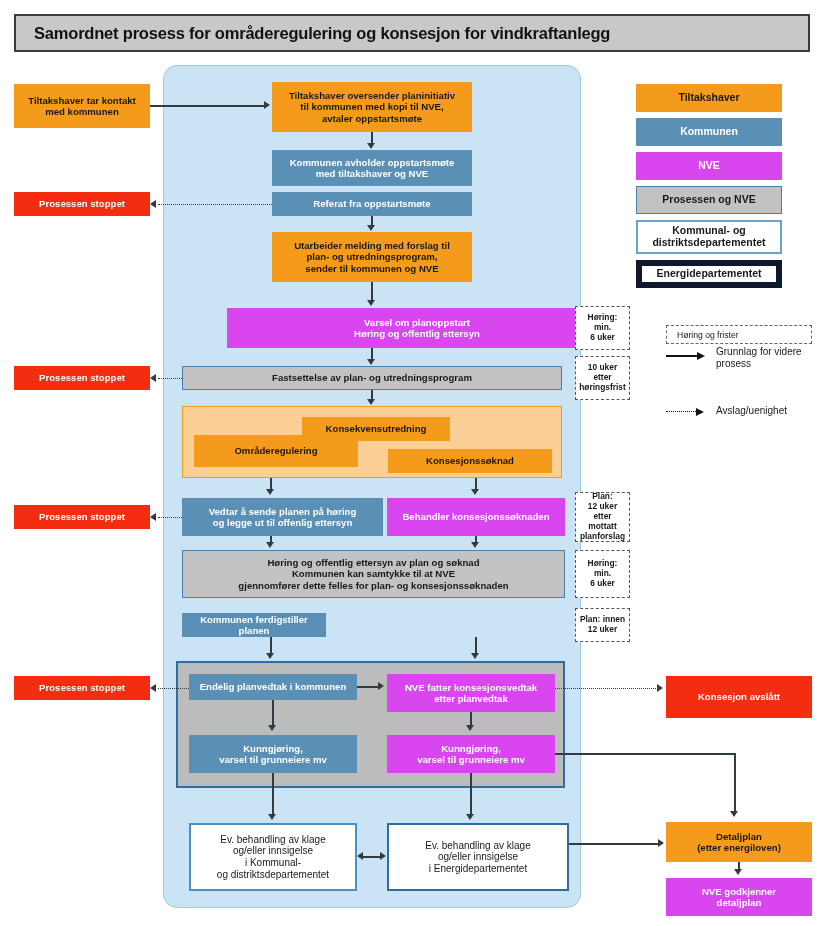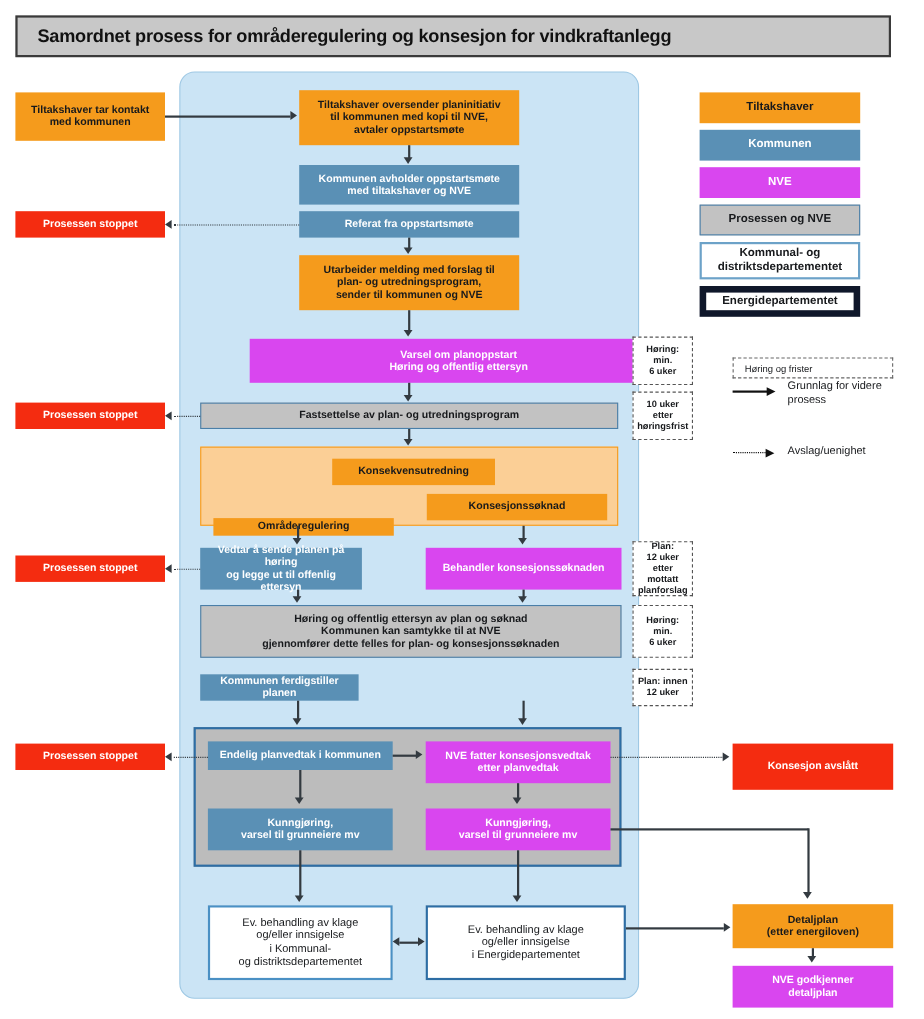--- a/index.html
+++ b/index.html
@@ -185,24 +185,24 @@
 plan- og utredningsprogram,
 sender til kommunen og NVE</div>
 
   <div class="node darkblue" style="left:182px; top:308px; width:380px; height:40px;margin-left:45px;">Varsel om planoppstart
 Høring og offentlig ettersyn</div>
 
   <div class="node gray" style="left:182px; top:366px; width:380px; height:24px;">Fastsettelse av plan- og utredningsprogram</div>
 
   <div class="lorange" style="position:absolute; left:182px; top:406px; width:380px; height:72px; border:1.6px solid #f59b1c;"></div>
   <div class="node orange" style="left:302px; top:417px; width:148px; height:24px;">Konsekvensutredning</div>
-  <div class="node orange" style="left:194px; top:471px; width:164px; height:16px;">Områderegulering</div>
+  <div class="node orange" style="left:194px; top:435px; width:164px; height:32px;">Områderegulering</div>
   <div class="node orange" style="left:388px; top:449px; width:164px; height:24px;">Konsesjonssøknad</div>
 
-  <div class="node medblue" style="left:182px; top:498px; width:147px; height:38px;">Vedtar å sende planen på høring
+  <div class="node medblue" style="left:182px; top:498px; width:201px; height:38px;">Vedtar å sende planen på høring
 og legge ut til offenlig ettersyn</div>
 
   <div class="node darkblue" style="left:387px; top:498px; width:178px; height:38px;">Behandler konsesjonssøknaden</div>
 
   <div class="node gray" style="left:182px; top:550px; width:383px; height:48px;">Høring og offentlig ettersyn av plan og søknad
 Kommunen kan samtykke til at NVE
 gjennomfører dette felles for plan- og konsesjonssøknaden</div>
 
   <div class="node medblue" style="left:182px; top:613px; width:144px; height:24px;">Kommunen ferdigstiller planen</div>
 

